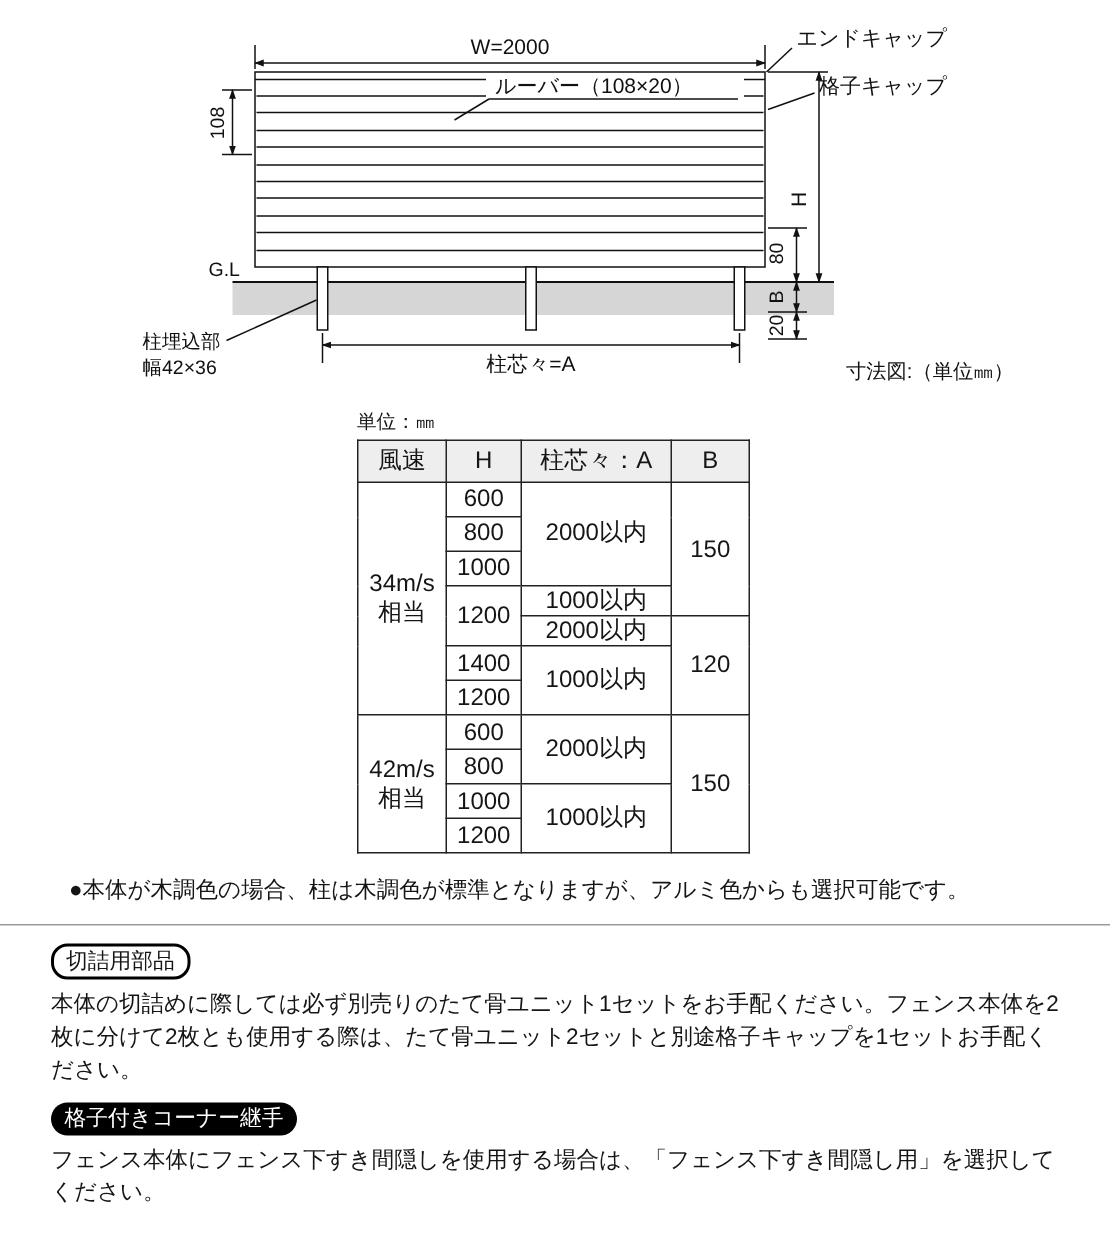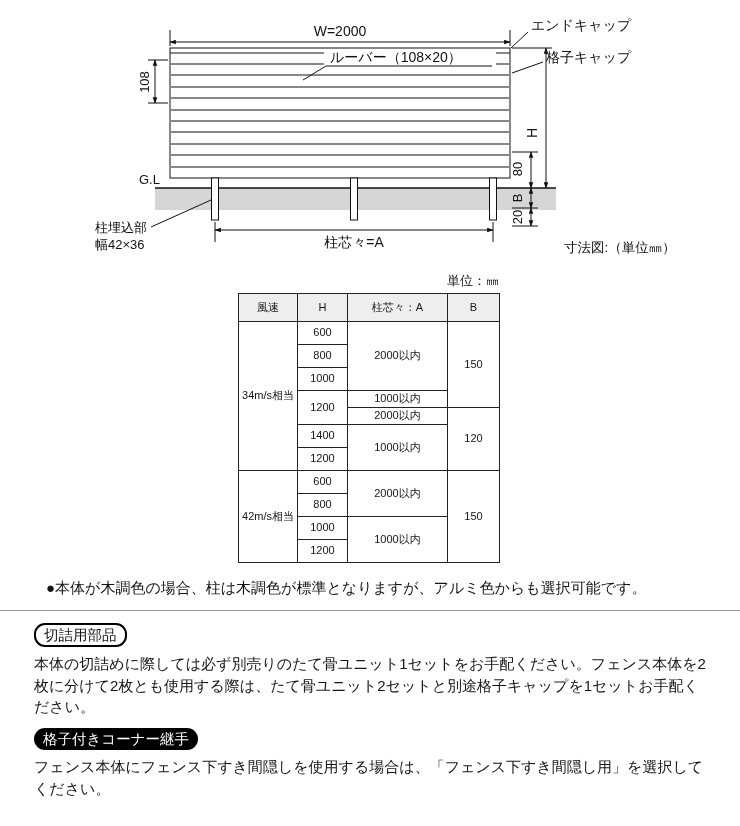--- a/index.html
+++ b/index.html
@@ -9,22 +9,22 @@
     background: #ffffff;
     color: #151515;
     font-family: "Liberation Sans", "DejaVu Sans", sans-serif;
     overflow: hidden;
   }
   svg { display: block; }
   svg text { font-family: "Liberation Sans", "DejaVu Sans", sans-serif; fill: #111; }
 
   
   .table-block { margin: 4px 0 0 238px; width: 261px; }
-  .unit-label { font-size: 13px; text-align: right; margin: 0 0 3px 0; }
-  table.spec { border-collapse: collapse; width: 261px; font-size: 11px; table-layout: fixed; }
+  .unit-label { font-size: 13px; text-align: left; margin: 0 0 3px 0; }
+  table.spec { border-collapse: collapse; width: 261px; font-size: 16px; table-layout: fixed; }
   .spec th, .spec td {
     border: 1px solid #222;
     text-align: center; vertical-align: middle;
     padding: 0 2px; font-weight: normal; line-height: 1.2;
   }
   .spec th { background: #eeeeee; height: 28px; }
   .spec td { height: 23px; }
   .spec tr.sub td { height: 17px; }
   col.c-wind { width: 59px; }
   col.c-h    { width: 50px; }

